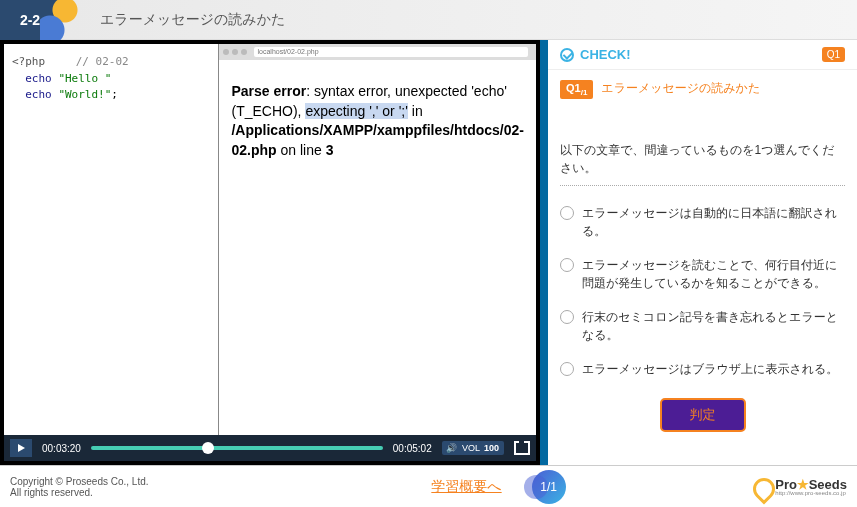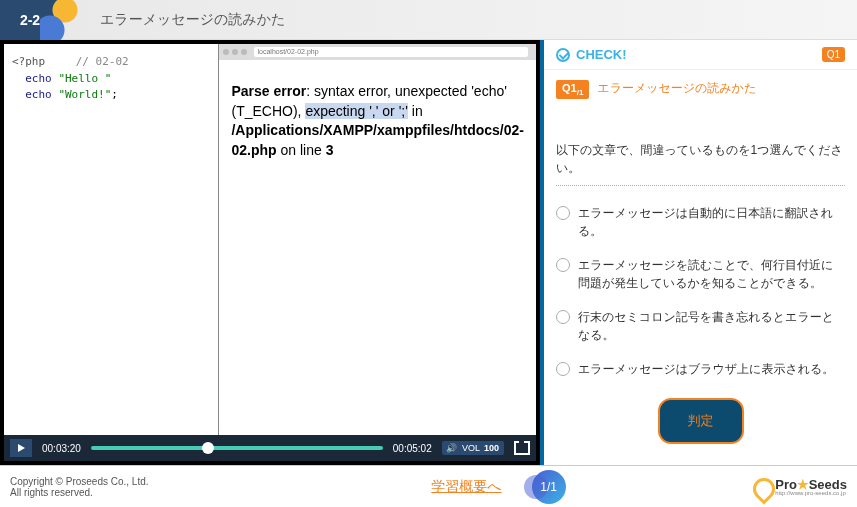--- a/index.html
+++ b/index.html
@@ -34,39 +34,39 @@
 .fs-btn { width: 16px; height: 14px; border: 2px solid #fff; cursor: pointer; position: relative; }
 .fs-btn::before, .fs-btn::after { content:""; position:absolute; width:5px; height:5px; border: 2px solid #1a2838;}
 .fs-btn::before { top:-2px; left:3px; border-left:none; border-bottom:none; border-right:none;}
 
 .bg-area { width: 540px; position: absolute; top: 354px; left: 0; height: 111px; background: linear-gradient(135deg, #d8d8d8 0%, #e8e8e8 50%, #d0d0d0 100%); z-index: -1; }
 .bg-area::before { content:""; position:absolute; left: 130px; top: 20px; width: 280px; height: 70px; background: #fff; transform: perspective(200px) rotateX(40deg); box-shadow: 0 5px 15px rgba(0,0,0,0.2);}
 .bg-chair { position:absolute; top:0; width: 60px; height: 50px; background: #bbb; border-radius: 8px 8px 0 0;}
 .bg-chair.l { left: 110px;}
 .bg-chair.r { left: 370px;}
 
-.quiz-area { flex: 1; background: #fff; border-left: 4px solid #0369a1; display: flex; flex-direction: column; }
+.quiz-area { flex: 1; background: #fff; border-left: 8px solid #0369a1; display: flex; flex-direction: column; }
 .quiz-header { height: 30px; display: flex; align-items: center; padding: 0 12px; border-bottom: 1px solid #eee; }
 .check-icon { width: 14px; height: 14px; border-radius: 50%; border: 2px solid #3bb3e4; position: relative; margin-right: 6px;}
 .check-icon::after { content:""; position:absolute; left:3px; top:0px; width:4px; height:7px; border: solid #3bb3e4; border-width: 0 2px 2px 0; transform: rotate(45deg);}
 .check-label { color: #3bb3e4; font-weight: bold; font-size: 13px; flex:1;}
 .q-badge-sm { background: #f58220; color:#fff; font-size:10px; padding: 2px 5px; border-radius: 3px;}
 
 .quiz-body { flex:1; padding: 10px 12px; overflow-y: auto; font-size: 12px; color: #333;}
 .q-line { display:flex; gap:8px; margin-bottom: 6px;}
 .q-num { background: #f58220; color:#fff; font-size: 11px; padding: 2px 6px; border-radius: 2px; font-weight:bold;}
 .q-num sub { font-size: 8px;}
 .q-title { color: #f58220; font-size: 12px;}
 .q-prompt { font-size: 12px; line-height: 1.5; margin-bottom: 8px; margin-top: 42px;}
 .dots { border-bottom: 1px dotted #aaa; margin-bottom: 10px;}
 
 .opt { display: flex; gap: 8px; padding: 8px 0; font-size: 12px; line-height: 1.5;}
 .radio { width: 14px; height: 14px; border: 1px solid #aaa; border-radius: 50%; flex-shrink: 0; margin-top: 2px;}
 
-.judge-btn { display: block; margin: 12px auto; padding: 12px 28px; border: 2px solid #f58220; color: #f58220; background: #0c4a6e; border-radius: 13px; font-size: 13px; cursor: pointer;}
+.judge-btn { display: block; margin: 12px auto; padding: 6px 28px; border: 2px solid #f58220; color: #f58220; background: #4c1d95; border-radius: 5px; font-size: 13px; cursor: pointer;}
 
 .footer { position: absolute; bottom: 0; left: 0; right: 0; height: 42px; background: #fff; border-top: 1px solid #ccc; display: flex; align-items: center; padding: 0 10px; font-size: 10px; color: #555;}
 .footer-left { flex: 0 0 260px;}
 .footer-center { flex:1; display:flex; align-items:center; justify-content:center; gap: 30px;}
 .summary-link { color: #f58220; font-size: 14px; text-decoration: underline; cursor:pointer;}
 .page-ind { width: 34px; height: 34px; border-radius: 50%; background: linear-gradient(135deg, #4a5fd4, #3bb3e4); color:#fff; display:flex; align-items:center; justify-content:center; font-size: 12px; position: relative;}
 .page-ind::before { content:""; position:absolute; left:-8px; width:24px; height:24px; border-radius:50%; background: rgba(74,95,212,0.5);}
 .footer-right { flex: 0 0 120px; display:flex; align-items:center; justify-content:flex-end;}
 .logo { display:flex; align-items:center; gap:4px; }
 .logo-mark { width:20px; height:20px; position:relative;}

